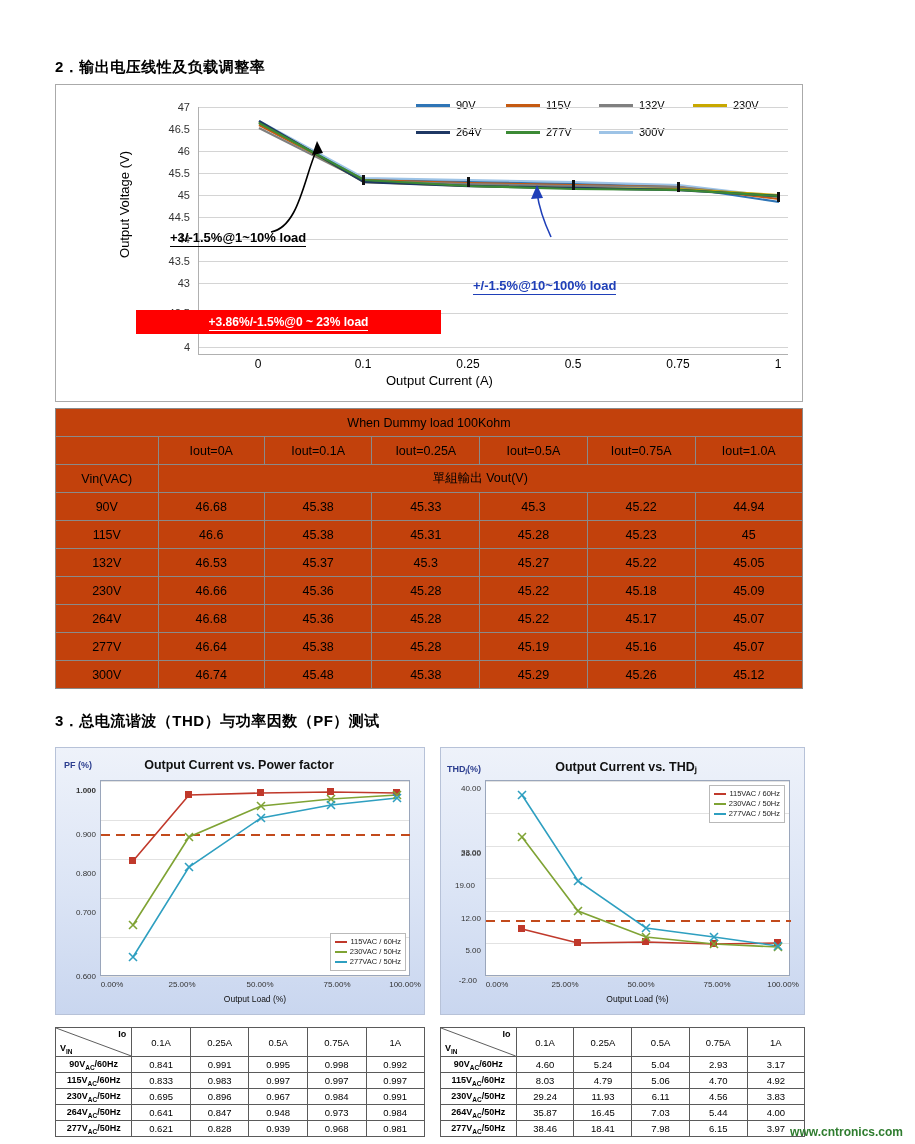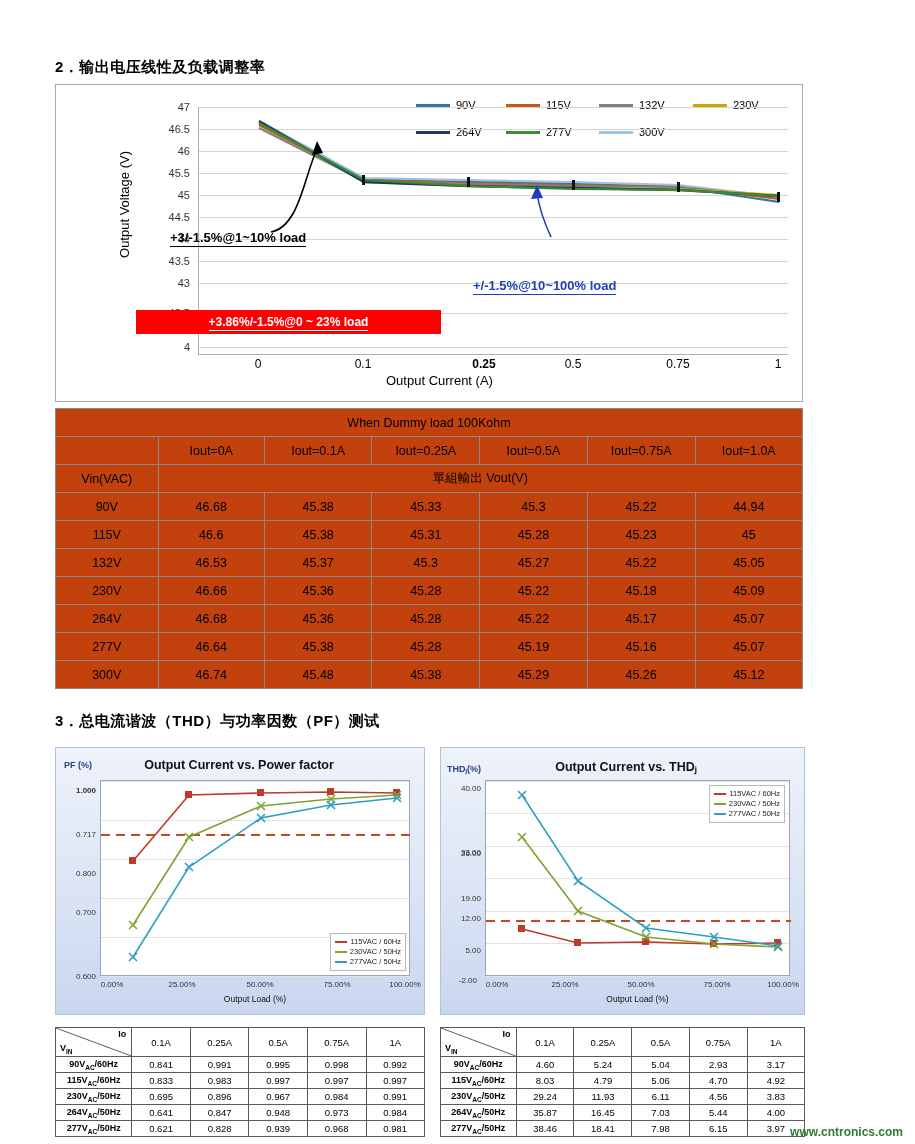--- a/index.html
+++ b/index.html
@@ -204,21 +204,21 @@
 
         <path d="M72,125 C100,120 105,70 118,42" fill="none" stroke="#000" stroke-width="1.6"></path>
         <polygon points="118,34 113,48 124,46" fill="#000"></polygon>
         <path d="M352,130 C345,115 340,100 338,86" fill="none" stroke="#1f3fb8" stroke-width="1.6"></path>
         <polygon points="338,78 332,92 344,91" fill="#1f3fb8"></polygon>
       </svg>
     </div>
 
     <div class="c1-xlab" style="left:202px;">0</div>
     <div class="c1-xlab" style="left:307px;">0.1</div>
-    <div class="c1-xlab" style="left:428px;font-weight:bold;">0.25</div>
+    <div class="c1-xlab" style="left:412px;">0.25</div>
     <div class="c1-xlab" style="left:517px;">0.5</div>
     <div class="c1-xlab" style="left:622px;">0.75</div>
     <div class="c1-xlab" style="left:722px;">1</div>
 
     <div class="ann-black" style="left:114px;top:145px;">+3/-1.5%@1~10% load</div>
     <div class="ann-blue" style="left:417px;top:193px;">+/-1.5%@10~100% load</div>
     <div class="ann-red-box" style="left:80px;top:225px;width:305px;text-align:center;box-sizing:border-box;">
       <span>+3.86%/-1.5%@0 ~ 23% load</span>
     </div>
   </div>
@@ -358,21 +358,21 @@
             <span>230VAC / 50Hz</span>
           </div>
         <div>
             <i style="background:#2e9fc0;"></i>
             <span>277VAC / 50Hz</span>
           </div>
       </div>
     </div>
 
     <div class="c3-ylab" style="left:6px;top:42px;width:34px;font-weight:bold;">1.000</div>
-    <div class="c3-ylab" style="left:6px;top:86px;width:34px;">0.717</div>
+    <div class="c3-ylab" style="left:6px;top:86px;width:34px;">0.900</div>
     <div class="c3-ylab" style="left:6px;top:125px;width:34px;">0.800</div>
     <div class="c3-ylab" style="left:6px;top:164px;width:34px;">0.700</div>
     <div class="c3-ylab" style="left:6px;top:228px;width:34px;">0.600</div>
 
     <div class="c3-xlab" style="left:52px;top:232px;">0.00%</div>
     <div class="c3-xlab" style="left:122px;top:232px;">25.00%</div>
     <div class="c3-xlab" style="left:200px;top:232px;">50.00%</div>
     <div class="c3-xlab" style="left:277px;top:232px;">75.00%</div>
     <div class="c3-xlab" style="left:345px;top:232px;">100.00%</div>
     <div class="c3-xtitle" style="left:44px;top:246px;width:310px;">Output Load (%)</div>
@@ -430,21 +430,21 @@
         <div>
             <i style="background:#2e9fc0;"></i>
             <span>277VAC / 50Hz</span>
           </div>
       </div>
     </div>
 
     <div class="c3-ylab" style="left:6px;top:40px;width:34px;">40.00</div>
     <div class="c3-ylab" style="left:6px;top:72px;width:34px;margin-top:32px;">33.00</div>
     <div class="c3-ylab" style="left:6px;top:105px;width:34px;">26.00</div>
-    <div class="c3-ylab" style="left:6px;top:137px;width:34px;margin-top:13px;">19.00</div>
+    <div class="c3-ylab" style="left:0;top:137px;width:34px;">19.00</div>
     <div class="c3-ylab" style="left:6px;top:170px;width:34px;">12.00</div>
     <div class="c3-ylab" style="left:6px;top:202px;width:34px;">5.00</div>
     <div class="c3-ylab" style="left:2px;top:232px;width:34px;">-2.00</div>
 
     <div class="c3-xlab" style="left:52px;top:232px;">0.00%</div>
     <div class="c3-xlab" style="left:120px;top:232px;">25.00%</div>
     <div class="c3-xlab" style="left:196px;top:232px;">50.00%</div>
     <div class="c3-xlab" style="left:272px;top:232px;">75.00%</div>
     <div class="c3-xlab" style="left:338px;top:232px;">100.00%</div>
     <div class="c3-xtitle" style="left:44px;top:246px;width:305px;">Output Load (%)</div>

